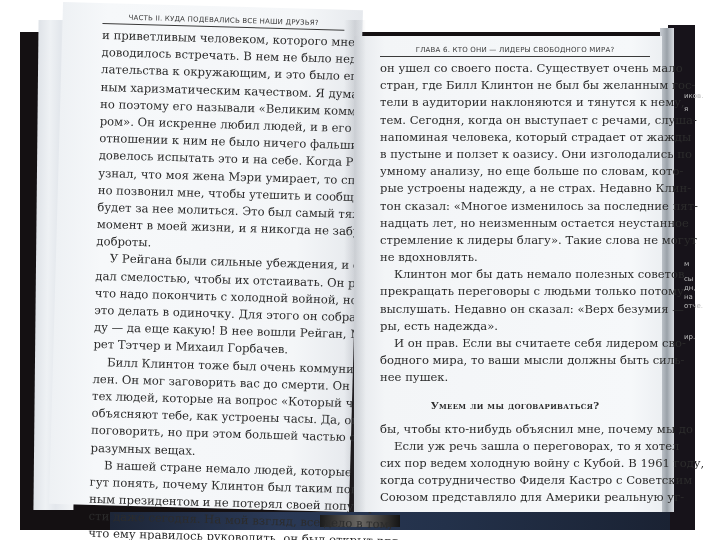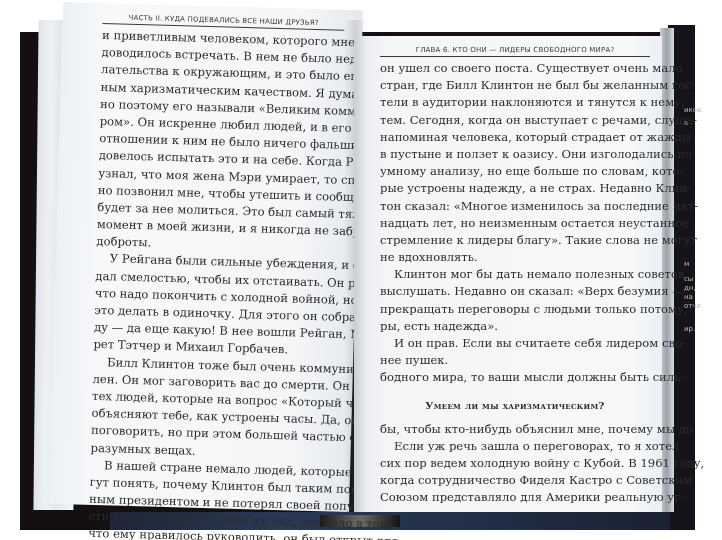--- a/index.html
+++ b/index.html
@@ -114,31 +114,31 @@
   </style>
 </head>
 <body>
 
 <div class="scene">
   <div class="cover"></div>
   <div class="cover-right"></div>
   <div class="spine-strip"></div>
   <div class="spine-band"></div>
 
-  <div class="peek-text" style="left:684px; top:106px;">
+  <div class="peek-text" style="left:684px; top:92px;">
     <div>иков.</div>
     <div style="margin-top:4px;">я</div>
   </div>
   <div class="peek-text" style="left:684px; top:260px;">
     <div>м</div>
     <div style="margin-top:6px;">сы</div>
     <div>дн,</div>
     <div>на</div>
     <div>отче.</div>
-    <div style="margin-top:14px;">ир.</div>
+    <div style="margin-top:22px;">ир.</div>
   </div>
 
   <div class="stack-left"></div>
   <div class="stack-right"></div>
 
   <div class="page page-left">
     <div class="running-head">Часть II. Куда подевались все наши друзья?</div>
     <div id="left-lines">
         <div class="text-line">и приветливым человеком, которого мне только</div>
         <div class="text-line">доводилось встречать. В нем не было недоброже-</div>
@@ -183,28 +183,28 @@
         <div class="text-line">тем. Сегодня, когда он выступает с речами, слуша-</div>
         <div class="text-line">напоминая человека, который страдает от жажды</div>
         <div class="text-line">в пустыне и ползет к оазису. Они изголодались по</div>
         <div class="text-line">умному анализу, но еще больше по словам, кото-</div>
         <div class="text-line">рые устроены надежду, а не страх. Недавно Клин-</div>
         <div class="text-line">тон сказал: «Многое изменилось за последние пят-</div>
         <div class="text-line">надцать лет, но неизменным остается неустанное</div>
         <div class="text-line">стремление к лидеры благу». Такие слова не могут</div>
         <div class="text-line last">не вдохновлять.</div>
         <div class="text-line indent">Клинтон мог бы дать немало полезных советов</div>
+        <div class="text-line">прекращать переговоры с людьми только потому,</div>
         <div class="text-line">выслушать. Недавно он сказал: «Верх безумия —</div>
-        <div class="text-line">прекращать переговоры с людьми только потому,</div>
         <div class="text-line last">ры, есть надежда».</div>
         <div class="text-line indent">И он прав. Если вы считаете себя лидером сво-</div>
+        <div class="text-line">бодного мира, то ваши мысли должны быть силь-</div>
         <div class="text-line last">нее пушек.</div>
-        <div class="text-line">бодного мира, то ваши мысли должны быть силь-</div>
       </div>
-    <div class="section-heading">Умеем ли мы харизматическим?</div>
+    <div class="section-heading">Умеем ли мы договариваться?</div>
     <div id="right-lines-b">
         <div class="text-line">бы, чтобы кто-нибудь объяснил мне, почему мы до</div>
         <div class="text-line indent">Если уж речь зашла о переговорах, то я хотел</div>
         <div class="text-line">сих пор ведем холодную войну с Кубой. В 1961 году,</div>
         <div class="text-line">когда сотрудничество Фиделя Кастро с Советским</div>
         <div class="text-line">Союзом представляло для Америки реальную уг-</div>
       </div>
 
   </div>
 

